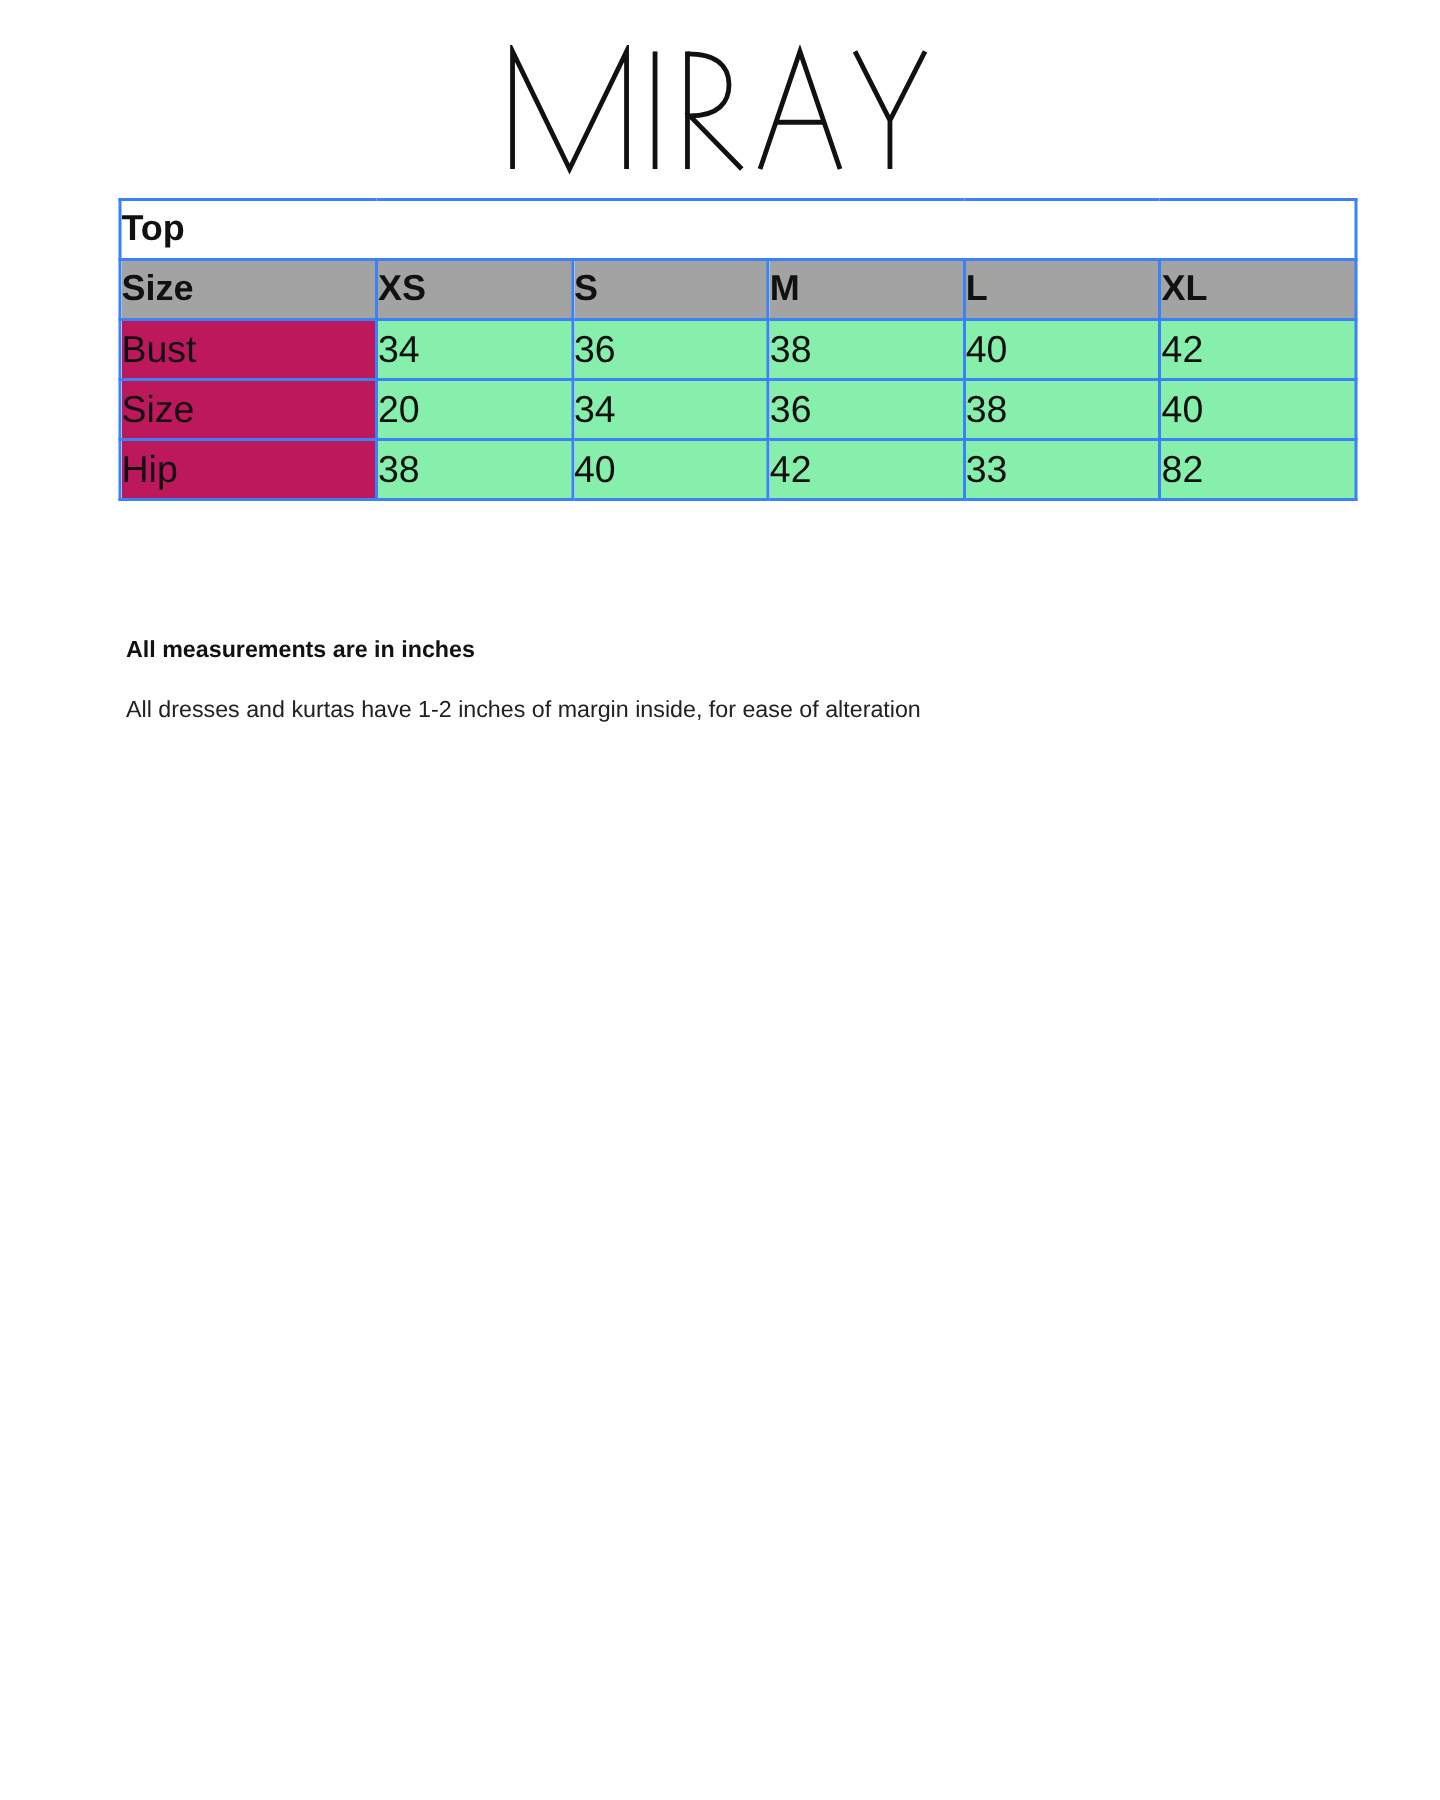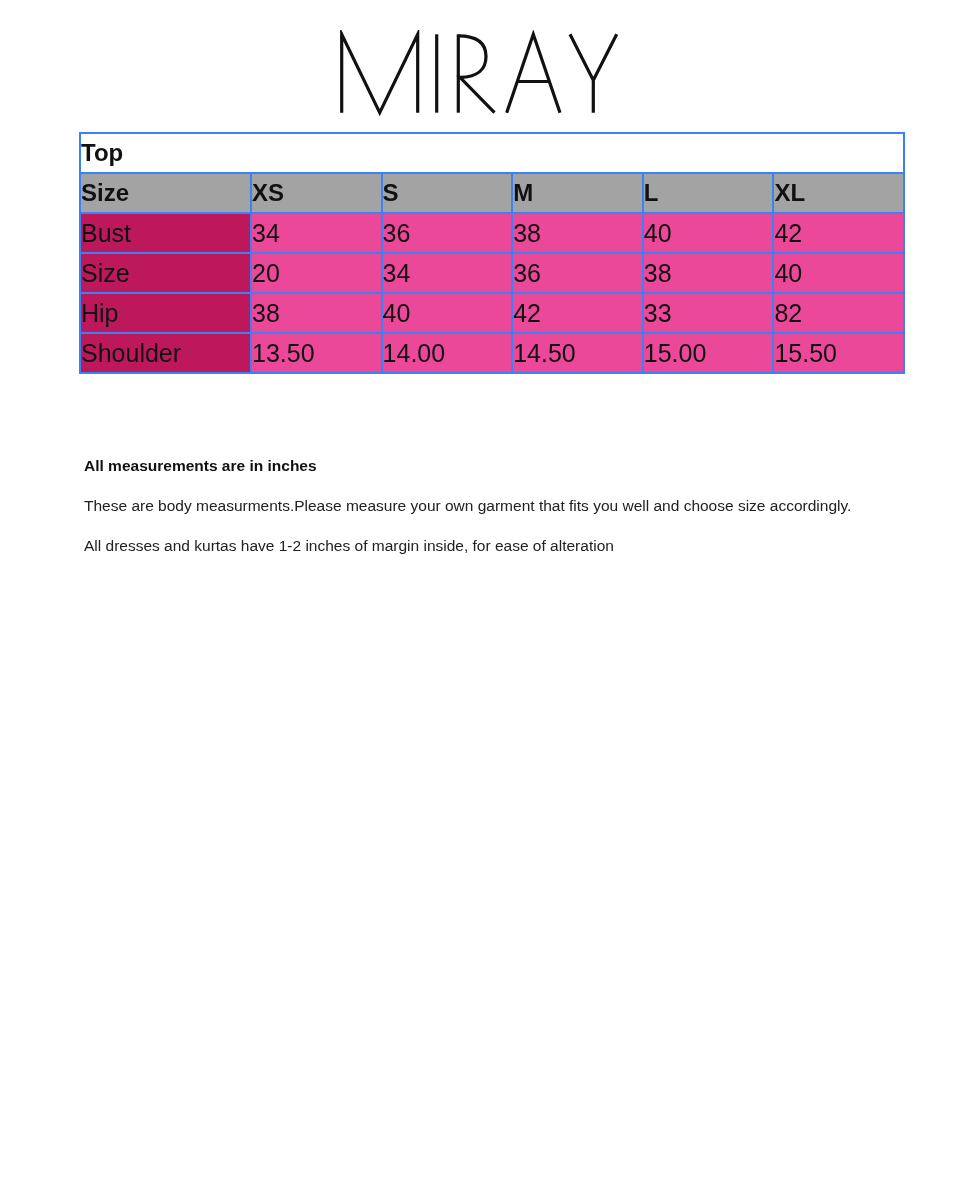--- a/index.html
+++ b/index.html
@@ -51,29 +51,29 @@
   .header-cell {
     background: #a3a3a3;
     font-weight: bold;
     font-size: 24px !important;
   }
   .label-cell {
     background: #be185d;
     font-weight: 400;
   }
   .value-cell {
-    background: #ec4899;
+    background: #86efac;
     font-weight: 400;
   }
 
   
   .notes {
     position: absolute;
     left: 84px;
-    top: 456px;
+    top: 424px;
     width: 830px;
     font-size: 15.5px;
     line-height: 20px;
     color: #202124;
   }
   .notes p { margin: 0 0 20px 0; }
   .notes .heading { font-weight: bold; color: #111111; }
 </style>
 </head>
 <body>
@@ -135,30 +135,21 @@
         <td class="value-cell">40</td>
       </tr>
       <tr>
         <td class="label-cell">Hip</td>
         <td class="value-cell">38</td>
         <td class="value-cell">40</td>
         <td class="value-cell">42</td>
         <td class="value-cell">33</td>
         <td class="value-cell">82</td>
       </tr>
-      <tr>
-        <td class="label-cell">Shoulder</td>
-        <td class="value-cell">13.50</td>
-        <td class="value-cell">14.00</td>
-        <td class="value-cell">14.50</td>
-        <td class="value-cell">15.00</td>
-        <td class="value-cell">15.50</td>
-      </tr>
     </tbody>
   </table>
 
   <div class="notes">
     <p class="heading">All measurements are in inches</p>
-    <p>These are body measurments.Please measure your own garment that fits you well and choose size accordingly.</p>
     <p>All dresses and kurtas have 1-2 inches of margin inside, for ease of alteration</p>
   </div>
 
 </div>
 
 </body></html>

